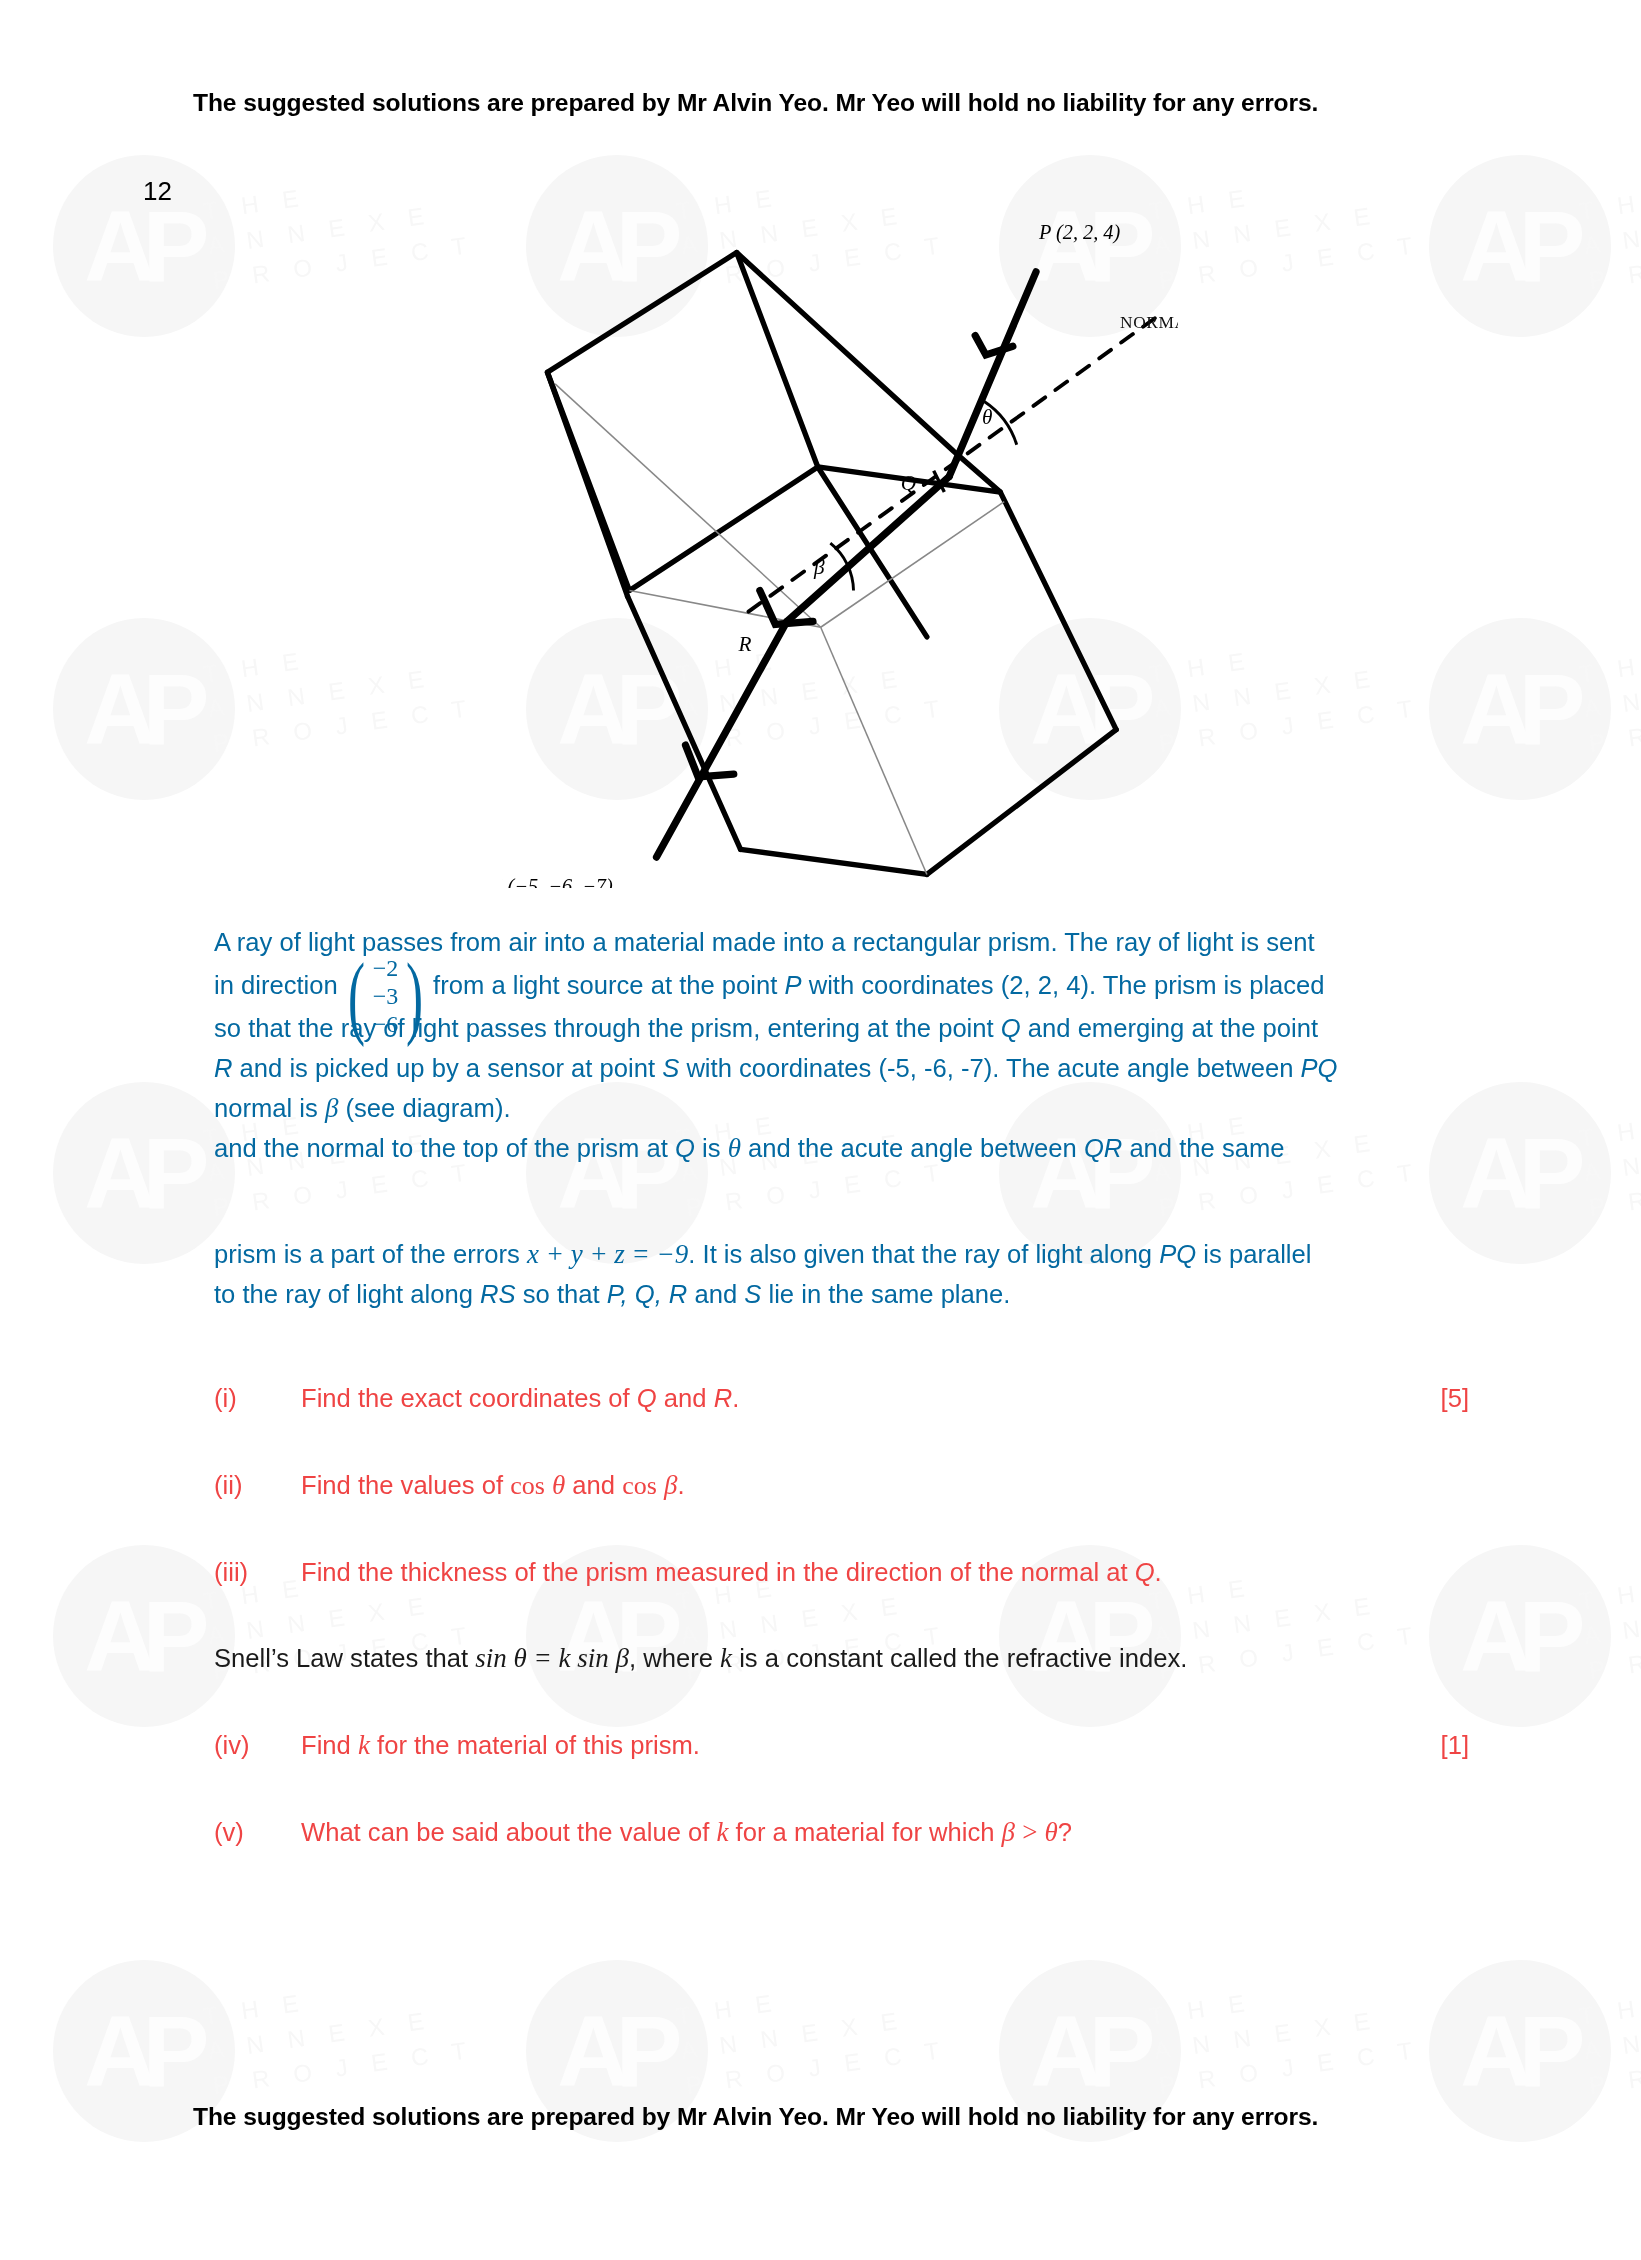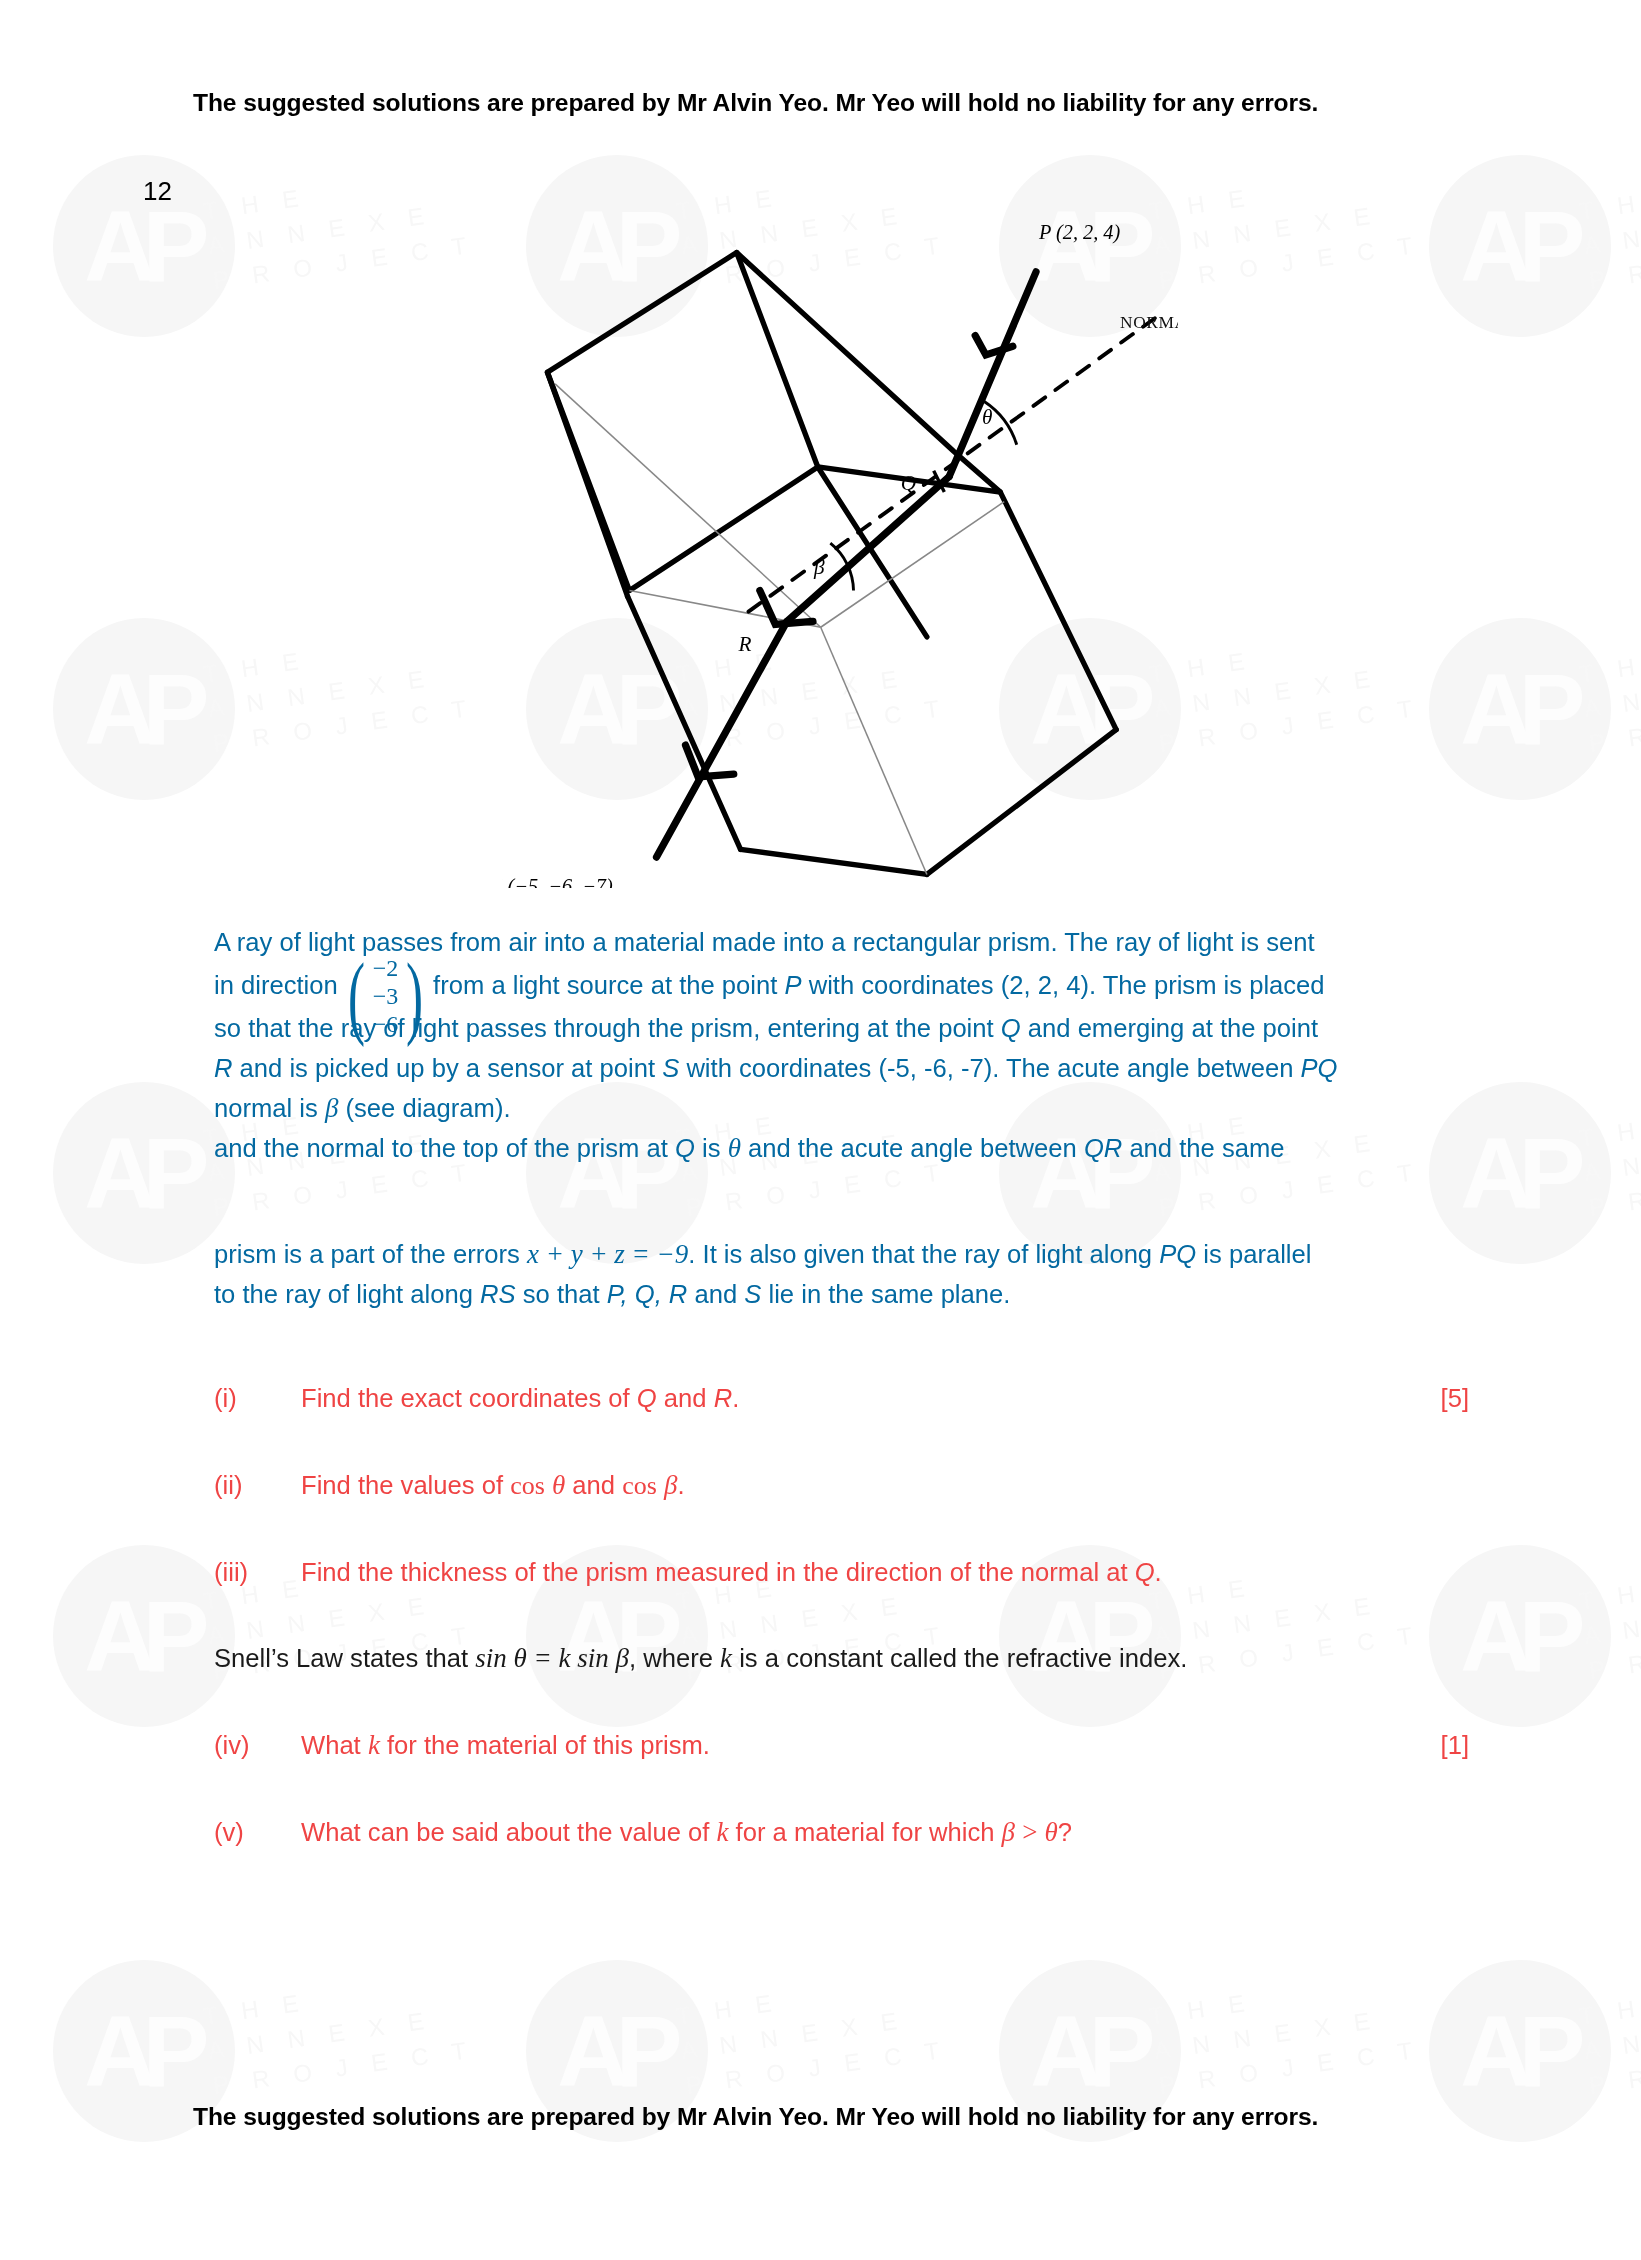--- a/index.html
+++ b/index.html
@@ -600,21 +600,21 @@
 
     <div class="snell" style="top:1639px;">
       <span>Snell’s Law states that</span>
       <span class="mi">sin θ = k sin β</span><span>, where</span>
       <span class="mi">k</span>
       <span>is a constant called the refractive index.</span>
     </div>
 
     <div class="qrow" style="top:1726px;">
       <span class="qnum">(iv)</span><span class="qtext">
-        <span>What</span>
+        <span>Find</span>
         <span class="mi">k</span>
         <span>for the material of this prism.</span>
       </span>
       <span class="marks">[1]</span>
     </div>
 
     <div class="qrow" style="top:1813px;">
       <span class="qnum">(v)</span><span class="qtext">
         <span>What can be said about the value of</span>
         <span class="mi">k</span>

